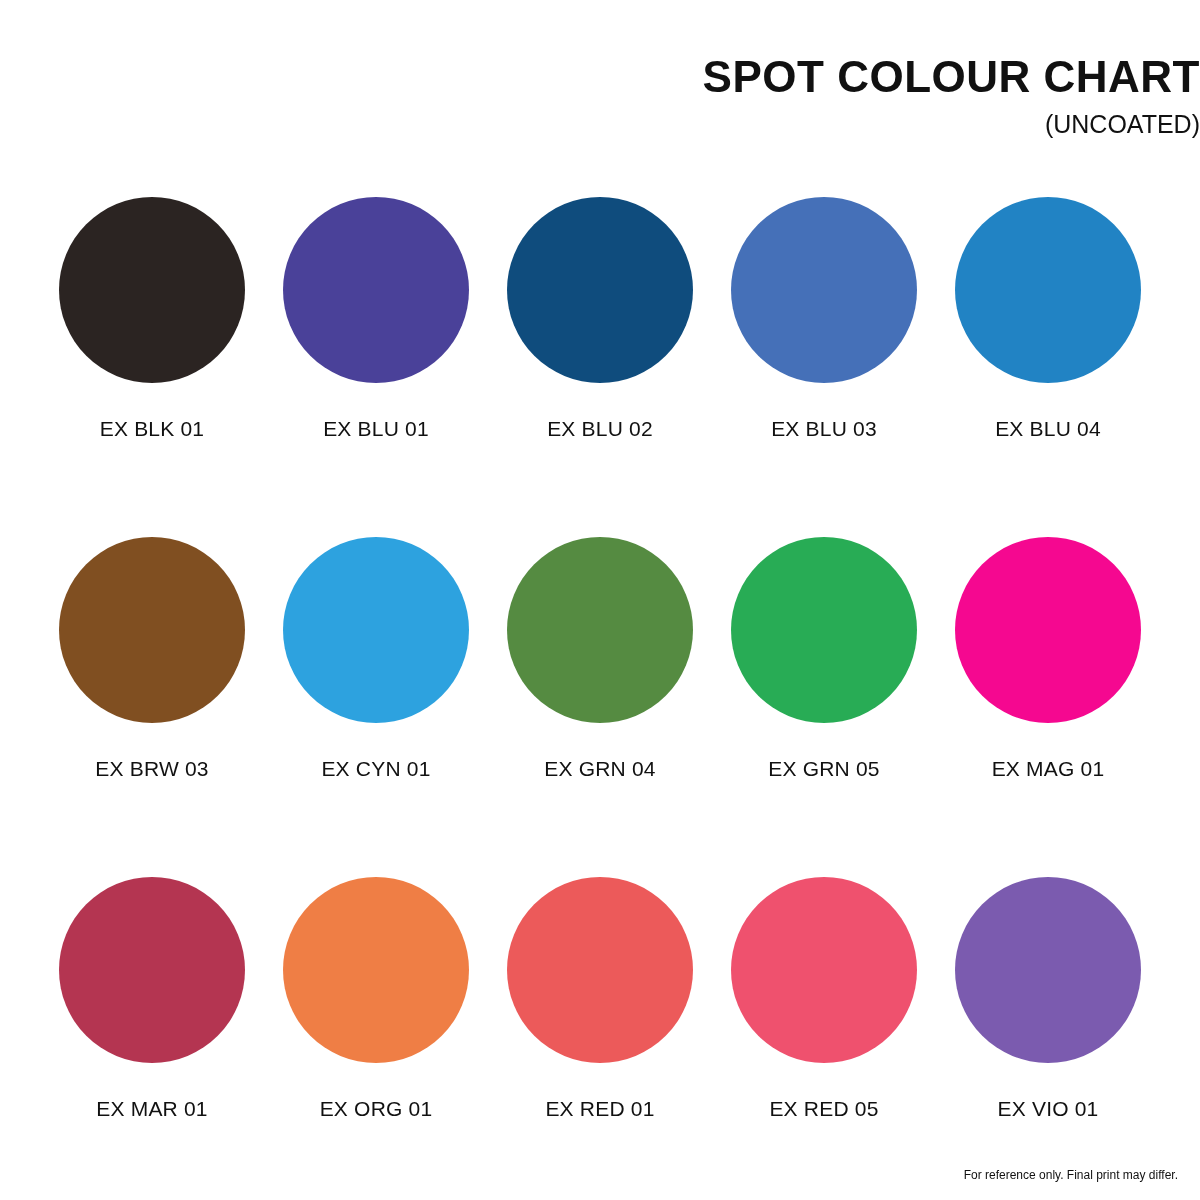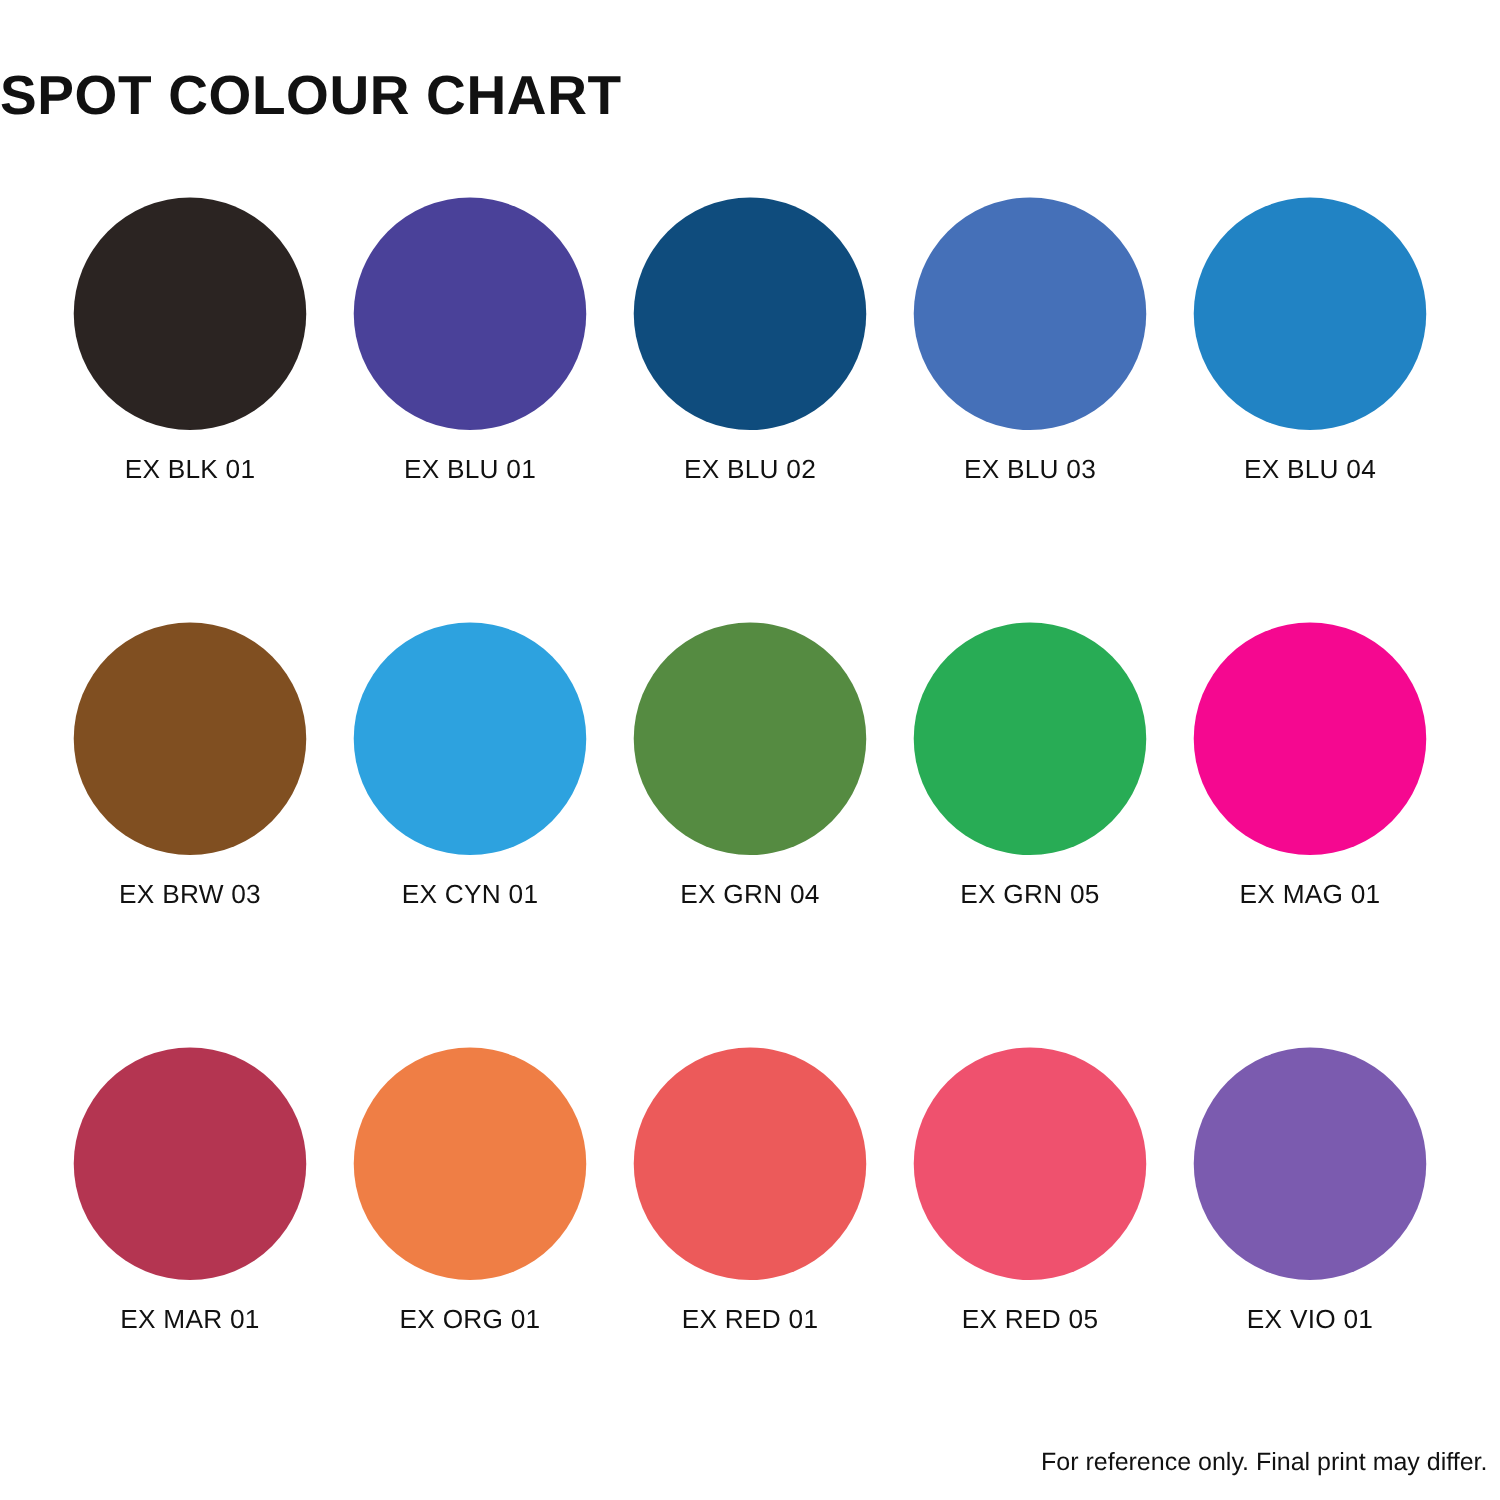--- a/index.html
+++ b/index.html
@@ -21,21 +21,21 @@
     height: 1200px;
     box-sizing: border-box;
     display: flex;
     flex-direction: column;
     position: relative;
   }
 
   
   .header {
     padding-top: 54px;
-    text-align: left;
+    text-align: right;
   }
   .chart-title {
     font-size: 44px;
     font-weight: bold;
     letter-spacing: 0.5px;
     line-height: 1.05;
     margin: 0;
     color: #111111;
   }
   .chart-subtitle {
@@ -60,43 +60,44 @@
     flex-direction: column;
     align-items: center;
   }
   .swatch-dot {
     width: 186px;
     height: 186px;
     border-radius: 50%;
     display: block;
   }
   .swatch-label {
-    margin-top: 20px;
+    margin-top: 34px;
     font-size: 21px;
     letter-spacing: 0.2px;
     color: #111111;
     white-space: nowrap;
   }
 
   
   .footer-note {
     position: absolute;
-    right: 10px;
+    right: 22px;
     bottom: 18px;
-    font-size: 20px;
+    font-size: 12px;
     color: #111111;
   }
 </style>
 </head>
 <body>
 
 <div class="sheet">
 
   <div class="header">
     <h1 class="chart-title">SPOT COLOUR CHART</h1>
+    <p class="chart-subtitle">(UNCOATED)</p>
   </div>
 
   <div class="grid">
       <div class="swatch-cell">
         <span class="swatch-dot" style="background-color: rgb(43, 36, 34);"></span>
         <span class="swatch-label">EX BLK 01</span>
       </div>
       <div class="swatch-cell">
         <span class="swatch-dot" style="background-color: rgb(74, 65, 153);"></span>
         <span class="swatch-label">EX BLU 01</span>

